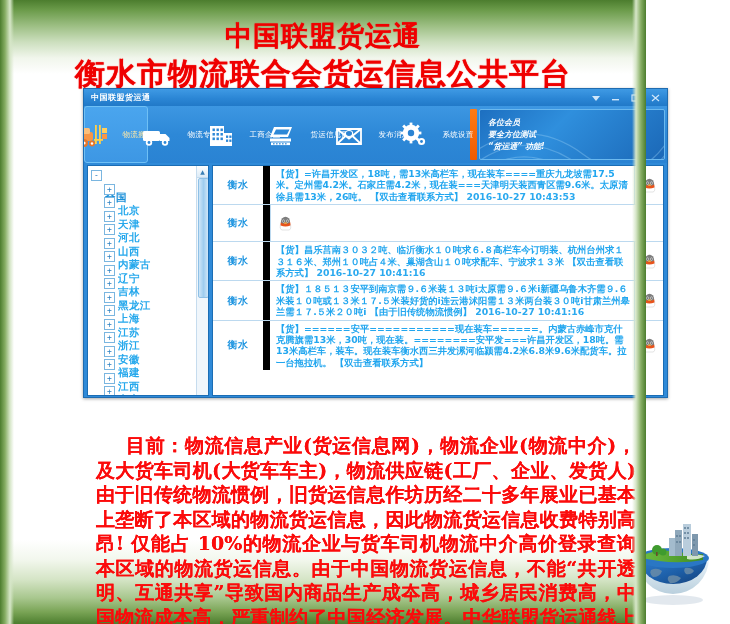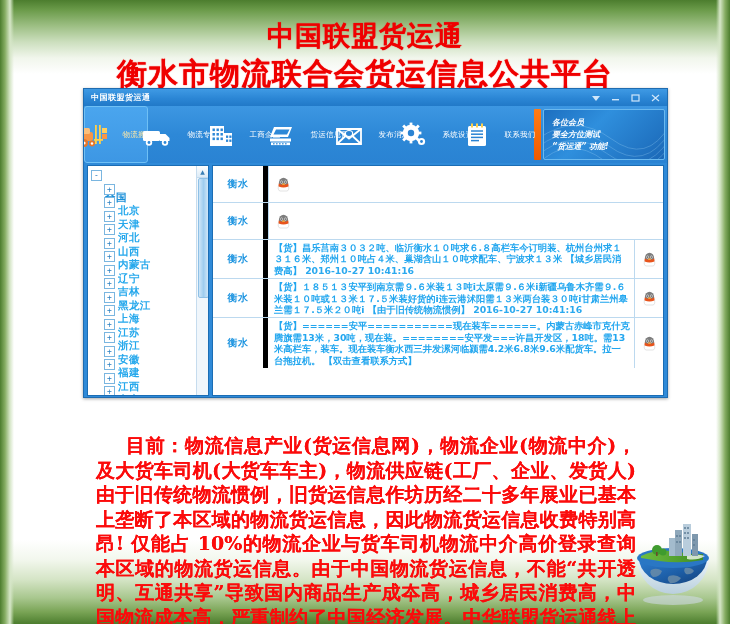--- a/index.html
+++ b/index.html
@@ -4,21 +4,21 @@
 <style>
   html,body{margin:0;padding:0;}
   body{
     width:730px;height:624px;overflow:hidden;
     font-family:"DejaVu Sans","Liberation Sans",sans-serif;
     position:relative;
     background:#ffffff;
   }
   
   #page{
-    position:absolute;inset:0;width:730px;height:624px;
+    position:absolute;inset:0;width:646px;height:624px;
     background:
       linear-gradient(to bottom,
         #4c7d2e 0px, #6b9b4a 10px, #9dbf84 26px, #ccdfbe 42px,
         #f1f6ec 58px, #ffffff 74px, #ffffff 540px,
         #f2f7ed 560px, #d4e4c5 580px, #a8c78e 598px, #79a455 612px, #4c7d2e 624px);
   }
   #page:before{
     content:"";position:absolute;left:0;top:0;width:14px;height:624px;
     background:linear-gradient(to right,#4c7d2e 0,#86ad63 5px,#d6e6c8 10px,rgba(255,255,255,0) 14px);
   }
@@ -127,21 +127,21 @@
 
   
   #table-panel{
     flex:1;background:#ffffff;border:1px solid #1b6db4;box-sizing:border-box;
     overflow:hidden;display:flex;flex-direction:column;
   }
   .row{display:flex;border-bottom:1px solid #bcd9ef;min-height:36px;}
   .row:last-child{border-bottom:none;}
   .cell-city{
     width:50px;flex:0 0 50px;display:flex;align-items:center;justify-content:center;
-    font-size:10px;font-weight:bold;color:#1a93e0;border-right:5px solid #000000;
+    font-size:10px;font-weight:bold;color:#1a93e0;border-right:7px solid #000000;
     letter-spacing:.5px;
   }
   .cell-msg{
     flex:1;padding:2px 4px 2px 6px;font-size:9.3px;line-height:11.4px;
     color:#21a6ef;font-weight:bold;overflow:hidden;
     font-family:"DejaVu Sans","Liberation Sans",sans-serif;
     letter-spacing:0px;
   }
   .cell-msg .ts{font-weight:bold;color:#2aa9ef;}
   .cell-qq{
@@ -309,39 +309,20 @@
               <rect x="5" y="15.6" width="2.8" height="3.4" transform="rotate(45 6.4 17.3)"></rect>
             </g>
             <circle cx="13" cy="11" r="3.2" fill="#2a83d3"></circle>
             <circle cx="23.5" cy="19.5" r="3.6" fill="#ffffff"></circle>
             <circle cx="23.5" cy="19.5" r="1.4" fill="#2a83d3"></circle>
           </svg>
         </div>
         <div class="tb-lab">系统设置</div>
       </div>
 
-      <div class="tb-item">
-        <div class="tb-ico">
-          <svg width="26" height="28" viewBox="0 0 26 28">
-            <rect x="4" y="4" width="18" height="20" rx="1.5" fill="#ffffff"></rect>
-            <g stroke="#2a83d3" stroke-width="1.5">
-              <path d="M7 9 H19"></path>
-                <path d="M7 12.2 H19"></path>
-                <path d="M7 15.4 H19"></path>
-                <path d="M7 18.6 H15"></path>
-            </g>
-            <g fill="#ffd04a">
-                <rect x="7" y="1.5" width="2" height="4"></rect>
-                <rect x="12" y="1.5" width="2" height="4"></rect>
-                <rect x="17" y="1.5" width="2" height="4"></rect>
-              </g>
-          </svg>
-        </div>
-        <div class="tb-lab">联系我们</div>
-      </div>
 
       <div id="tb-divider"></div>
 
       <div id="tb-banner">
         <svg id="banner-waves" viewBox="0 0 100 50" preserveAspectRatio="none">
           <g fill="none" stroke="#9fd4f7" stroke-width="0.7">
             <path d="M-5 45 Q 20 20 50 42 T 105 30"></path>
             <path d="M-5 38 Q 22 14 52 36 T 105 24"></path>
             <path d="M-5 31 Q 24 8 54 30 T 105 18"></path>
             <path d="M-5 24 Q 26 2 56 24 T 105 12"></path>
@@ -431,20 +412,21 @@
         <div id="tree-scroll">
           <div class="arrow">▲</div>
           <div class="thumb"></div>
         </div>
       </div>
 
       <div id="table-panel">
         <div id="rows">
             <div class="row">
               <div class="cell-city">衡水</div>
+              <div class="cell-msg"><span>【货】=许昌开发区，18吨，需13米高栏车，现在装车====重庆九龙坡需17.5米。定州需4.2米。石家庄需4.2米，现在装===天津明天装西青区需9.6米。太原清徐县需13米，26吨。 【双击查看联系方式】</span> <span class="ts">2016-10-27 10:43:53</span></div>
               <div class="cell-qq">
                 <svg class="qq" viewBox="0 0 13 15">
                   <ellipse cx="6.5" cy="6" rx="4.6" ry="5.2" fill="#7d7d7d"></ellipse>
                   <path d="M1.4 8.5 Q0.4 13 2.6 14 L10.4 14 Q12.6 13 11.6 8.5 Z" fill="#ffffff" stroke="#b9b9b9" stroke-width=".4"></path>
                   <path d="M1.6 6.6 Q6.5 9.4 11.4 6.6 L11.4 9.4 Q6.5 11.6 1.6 9.4 Z" fill="#e8541c"></path>
                   <ellipse cx="4.6" cy="5" rx="1.1" ry="1.5" fill="#ffffff"></ellipse>
                   <ellipse cx="8.4" cy="5" rx="1.1" ry="1.5" fill="#ffffff"></ellipse>
                   <ellipse cx="4.7" cy="5.1" rx=".55" ry=".8" fill="#1a1a1a"></ellipse>
                   <ellipse cx="8.3" cy="5.1" rx=".55" ry=".8" fill="#1a1a1a"></ellipse>
                   <ellipse cx="6.5" cy="7.2" rx="1.5" ry=".9" fill="#f2a23c"></ellipse>
@@ -461,21 +443,21 @@
                   <ellipse cx="4.6" cy="5" rx="1.1" ry="1.5" fill="#ffffff"></ellipse>
                   <ellipse cx="8.4" cy="5" rx="1.1" ry="1.5" fill="#ffffff"></ellipse>
                   <ellipse cx="4.7" cy="5.1" rx=".55" ry=".8" fill="#1a1a1a"></ellipse>
                   <ellipse cx="8.3" cy="5.1" rx=".55" ry=".8" fill="#1a1a1a"></ellipse>
                   <ellipse cx="6.5" cy="7.2" rx="1.5" ry=".9" fill="#f2a23c"></ellipse>
                 </svg>
               </div>
             </div>
             <div class="row">
               <div class="cell-city">衡水</div>
-              <div class="cell-msg"><span>【货】昌乐莒南３０３２吨、临沂衡水１０吨求６.８高栏车今订明装、杭州台州求１３１６米、郑州１０吨占４米、巢湖含山１０吨求配车、宁波求１３米 【城乡居民消费高】</span> <span class="ts">2016-10-27 10:41:16</span></div>
+              <div class="cell-msg"><span>【货】昌乐莒南３０３２吨、临沂衡水１０吨求６.８高栏车今订明装、杭州台州求１３１６米、郑州１０吨占４米、巢湖含山１０吨求配车、宁波求１３米 【双击查看联系方式】</span> <span class="ts">2016-10-27 10:41:16</span></div>
               <div class="cell-qq">
                 <svg class="qq" viewBox="0 0 13 15">
                   <ellipse cx="6.5" cy="6" rx="4.6" ry="5.2" fill="#7d7d7d"></ellipse>
                   <path d="M1.4 8.5 Q0.4 13 2.6 14 L10.4 14 Q12.6 13 11.6 8.5 Z" fill="#ffffff" stroke="#b9b9b9" stroke-width=".4"></path>
                   <path d="M1.6 6.6 Q6.5 9.4 11.4 6.6 L11.4 9.4 Q6.5 11.6 1.6 9.4 Z" fill="#e8541c"></path>
                   <ellipse cx="4.6" cy="5" rx="1.1" ry="1.5" fill="#ffffff"></ellipse>
                   <ellipse cx="8.4" cy="5" rx="1.1" ry="1.5" fill="#ffffff"></ellipse>
                   <ellipse cx="4.7" cy="5.1" rx=".55" ry=".8" fill="#1a1a1a"></ellipse>
                   <ellipse cx="8.3" cy="5.1" rx=".55" ry=".8" fill="#1a1a1a"></ellipse>
                   <ellipse cx="6.5" cy="7.2" rx="1.5" ry=".9" fill="#f2a23c"></ellipse>

